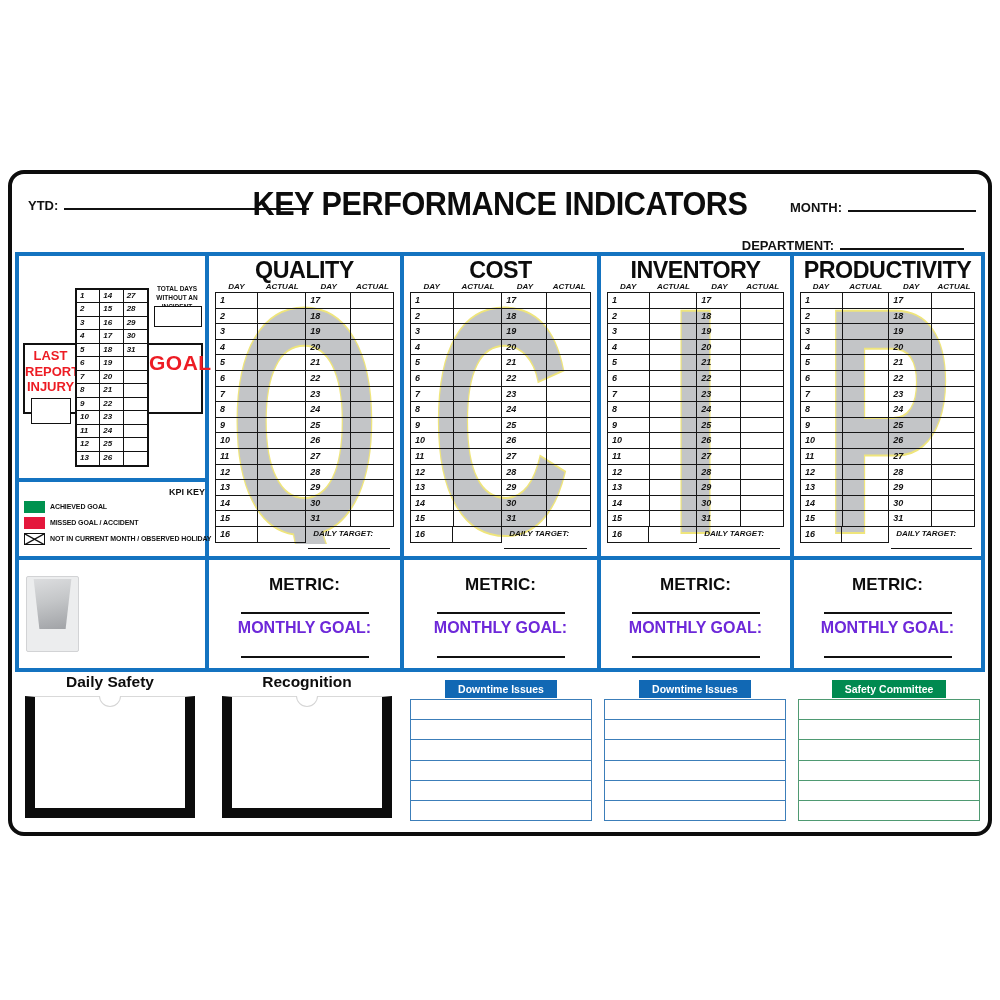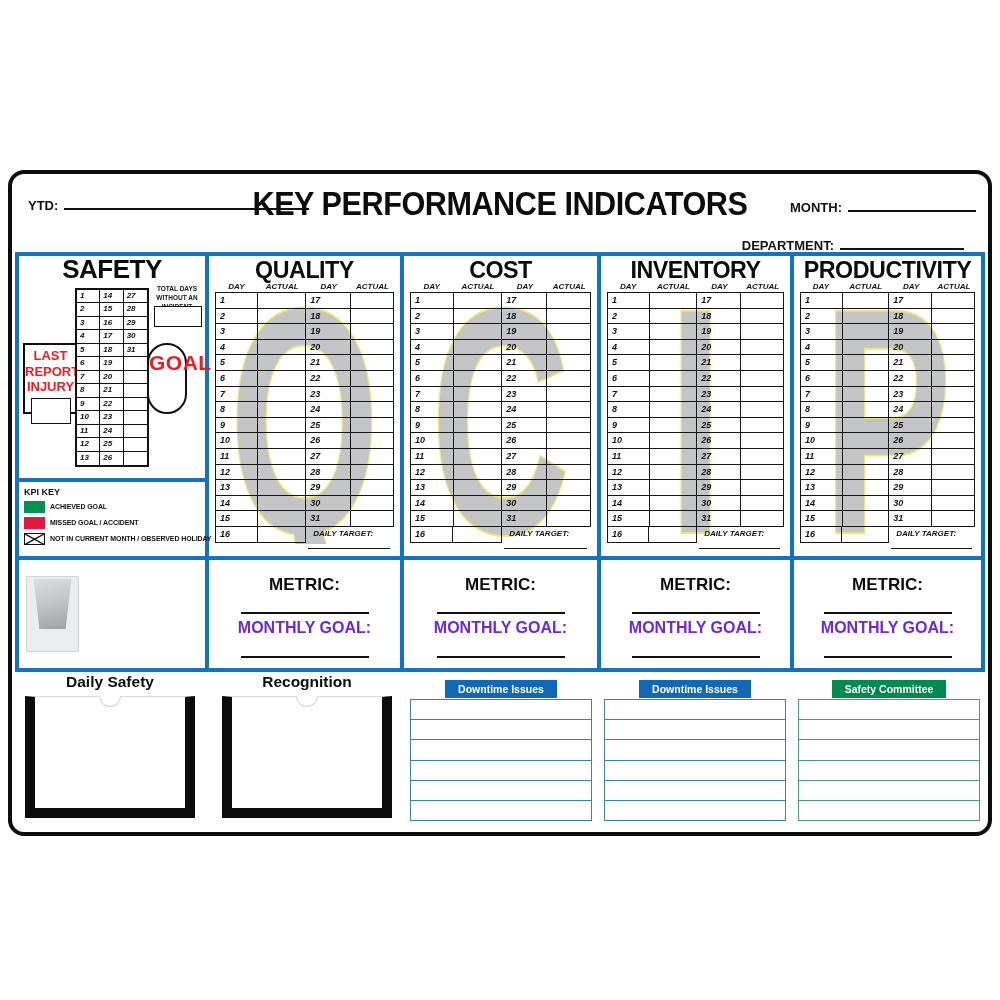--- a/index.html
+++ b/index.html
@@ -32,29 +32,29 @@
   .safety-cell{position:absolute;left:0;top:0;width:186px;height:222px;}
   .safety-title{text-align:center;font-size:26px;font-weight:bold;letter-spacing:-.5px;color:#0c0c0c;margin-top:-2px;}
   .cal-grid{position:absolute;left:56px;top:32px;width:74px;height:179px;display:grid;
             grid-template-columns:repeat(3,1fr);grid-template-rows:repeat(13,1fr);
             grid-auto-flow:column;border:2.5px solid #111;background:#fff;z-index:2;}
   .cal-cell{border-right:1.2px solid #111;border-bottom:1.2px solid #111;
             font-style:italic;font-weight:bold;font-size:8px;padding:1px 0 0 3px;color:#111;}
   .cal-cell.nor{border-right:none;} .cal-cell.nob{border-bottom:none;}
   .arm{position:absolute;top:87px;height:71px;border:2.5px solid #111;background:#fff;z-index:1;}
   .arm-left{left:4px;width:55px;}
-  .arm-right{left:128px;width:40px;border-radius:20px;}
+  .arm-right{left:128px;width:56px;}
   .arm-left-label{margin-top:3px;text-align:center;font-weight:bold;font-size:13px;line-height:1.2;color:var(--accent-red);}
   .arm-left-white{width:40px;height:26px;margin:3px auto 0;border:1.6px solid #111;background:#fff;}
   .goal-label{margin-top:6px;text-align:center;font-weight:bold;font-size:21px;letter-spacing:.5px;color:var(--accent-red);}
   .total-days-label{position:absolute;left:130px;top:29px;width:56px;text-align:center;
                     font-weight:bold;font-size:6.5px;line-height:1.35;color:#111;}
   .total-days-box{position:absolute;left:135px;top:50px;width:48px;height:21px;border:1.6px solid #111;background:#fff;}
   
-  .kpi-cell{position:absolute;left:0;top:226px;width:186px;height:74px;padding:5px 0 0 5px;}
+  .kpi-cell{position:absolute;left:0;top:226px;width:186px;height:74px;padding:5px 0 0 5px;text-align:right;}
   .kpi-title{font-weight:bold;font-size:9px;color:#111;}
   .kpi-row{display:flex;align-items:center;margin-top:3.5px;}
   .sw{width:21px;height:12.5px;flex:0 0 auto;position:relative;}
   .sw-green{background:var(--kpi-green);}
   .sw-red{background:var(--kpi-red);}
   .sw-crossed{background:#fff;border:1.8px solid #111;}
   .sw-crossed svg{position:absolute;inset:0;width:100%;height:100%;}
   .kpi-lbl{margin-left:5px;font-weight:bold;font-size:7px;letter-spacing:-.1px;color:#111;white-space:nowrap;}
   
   .pocket-cell{position:absolute;left:0;top:304px;width:186px;height:108px;}
@@ -126,21 +126,20 @@
 
     <div class="blue-box">
       <div class="vdiv" style="left:186px"></div>
       <div class="vdiv" style="left:381px"></div>
       <div class="vdiv" style="left:578px"></div>
       <div class="vdiv" style="left:771px"></div>
       <div class="hdiv" style="left:0;width:190px;top:222px"></div>
       <div class="hdiv" style="left:0;right:0;top:300px"></div>
 
       <div class="safety-cell">
-        <div class="safety-title">SAFETY</div>
         <div class="total-days-label">TOTAL DAYS WITHOUT AN INCIDENT</div>
         <div class="total-days-box"></div>
         <div class="cal-grid">
             <div class="cal-cell">1</div>
             <div class="cal-cell">2</div>
             <div class="cal-cell">3</div>
             <div class="cal-cell">4</div>
             <div class="cal-cell">5</div>
             <div class="cal-cell">6</div>
             <div class="cal-cell">7</div>

